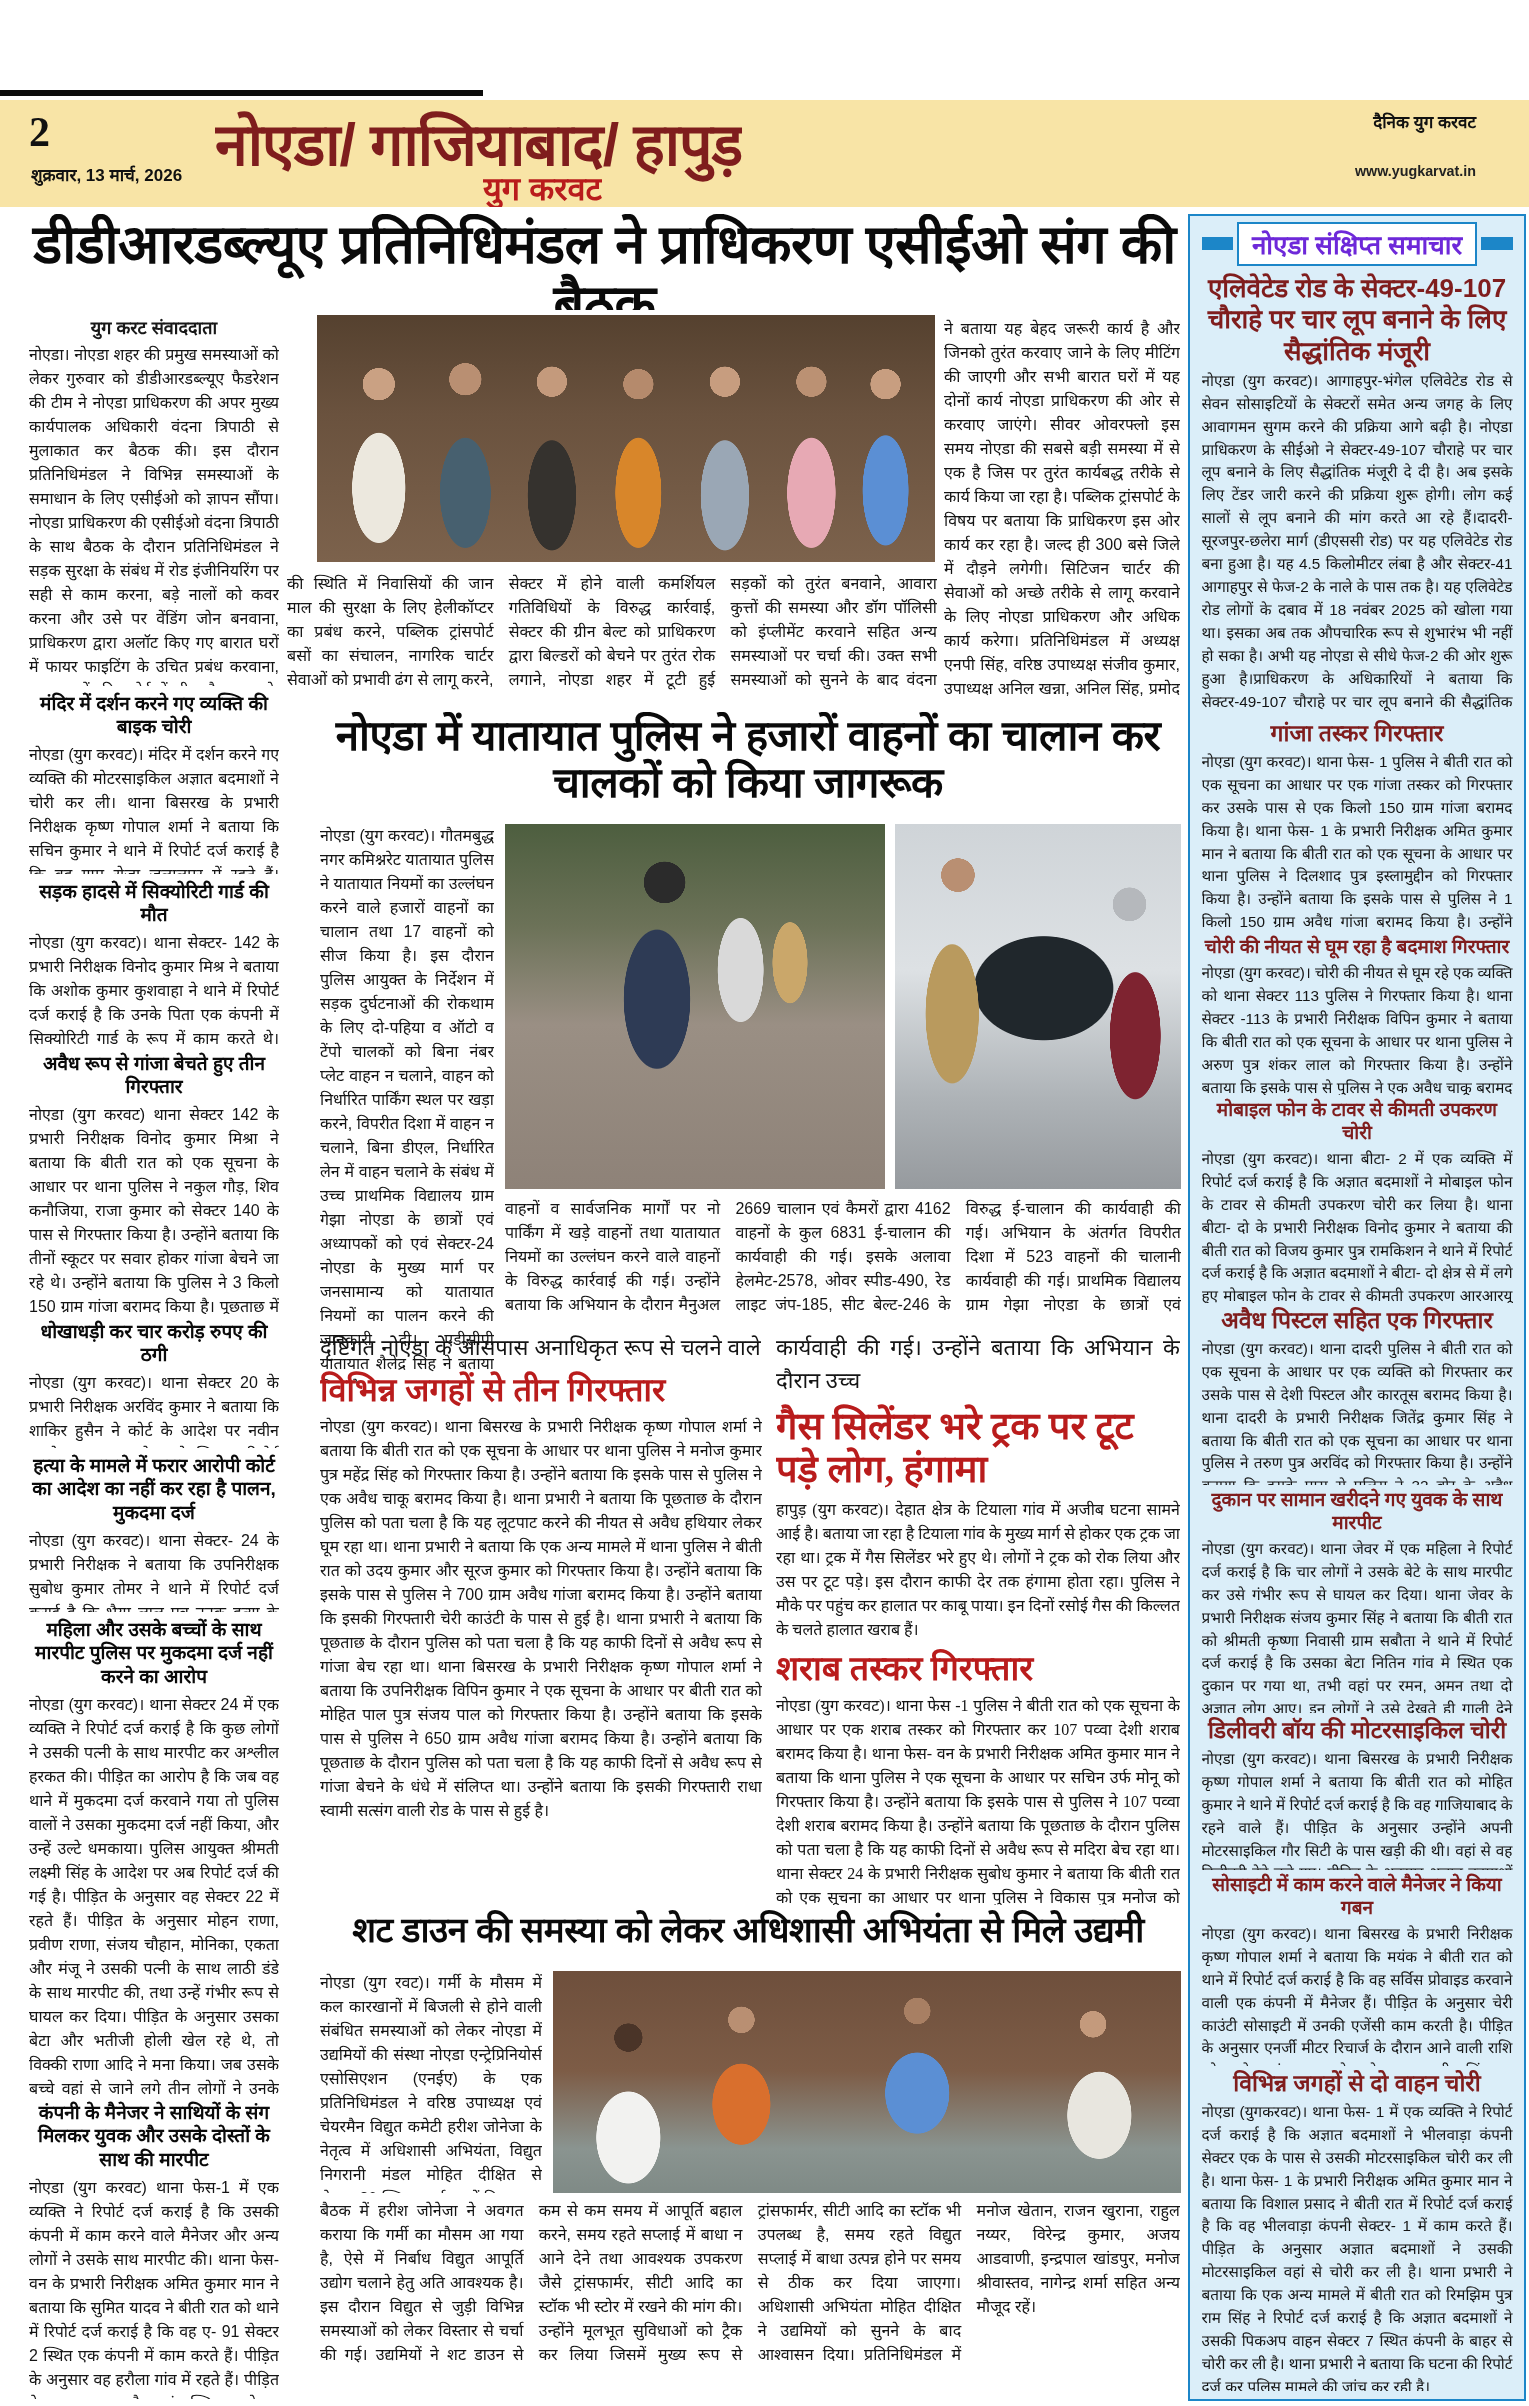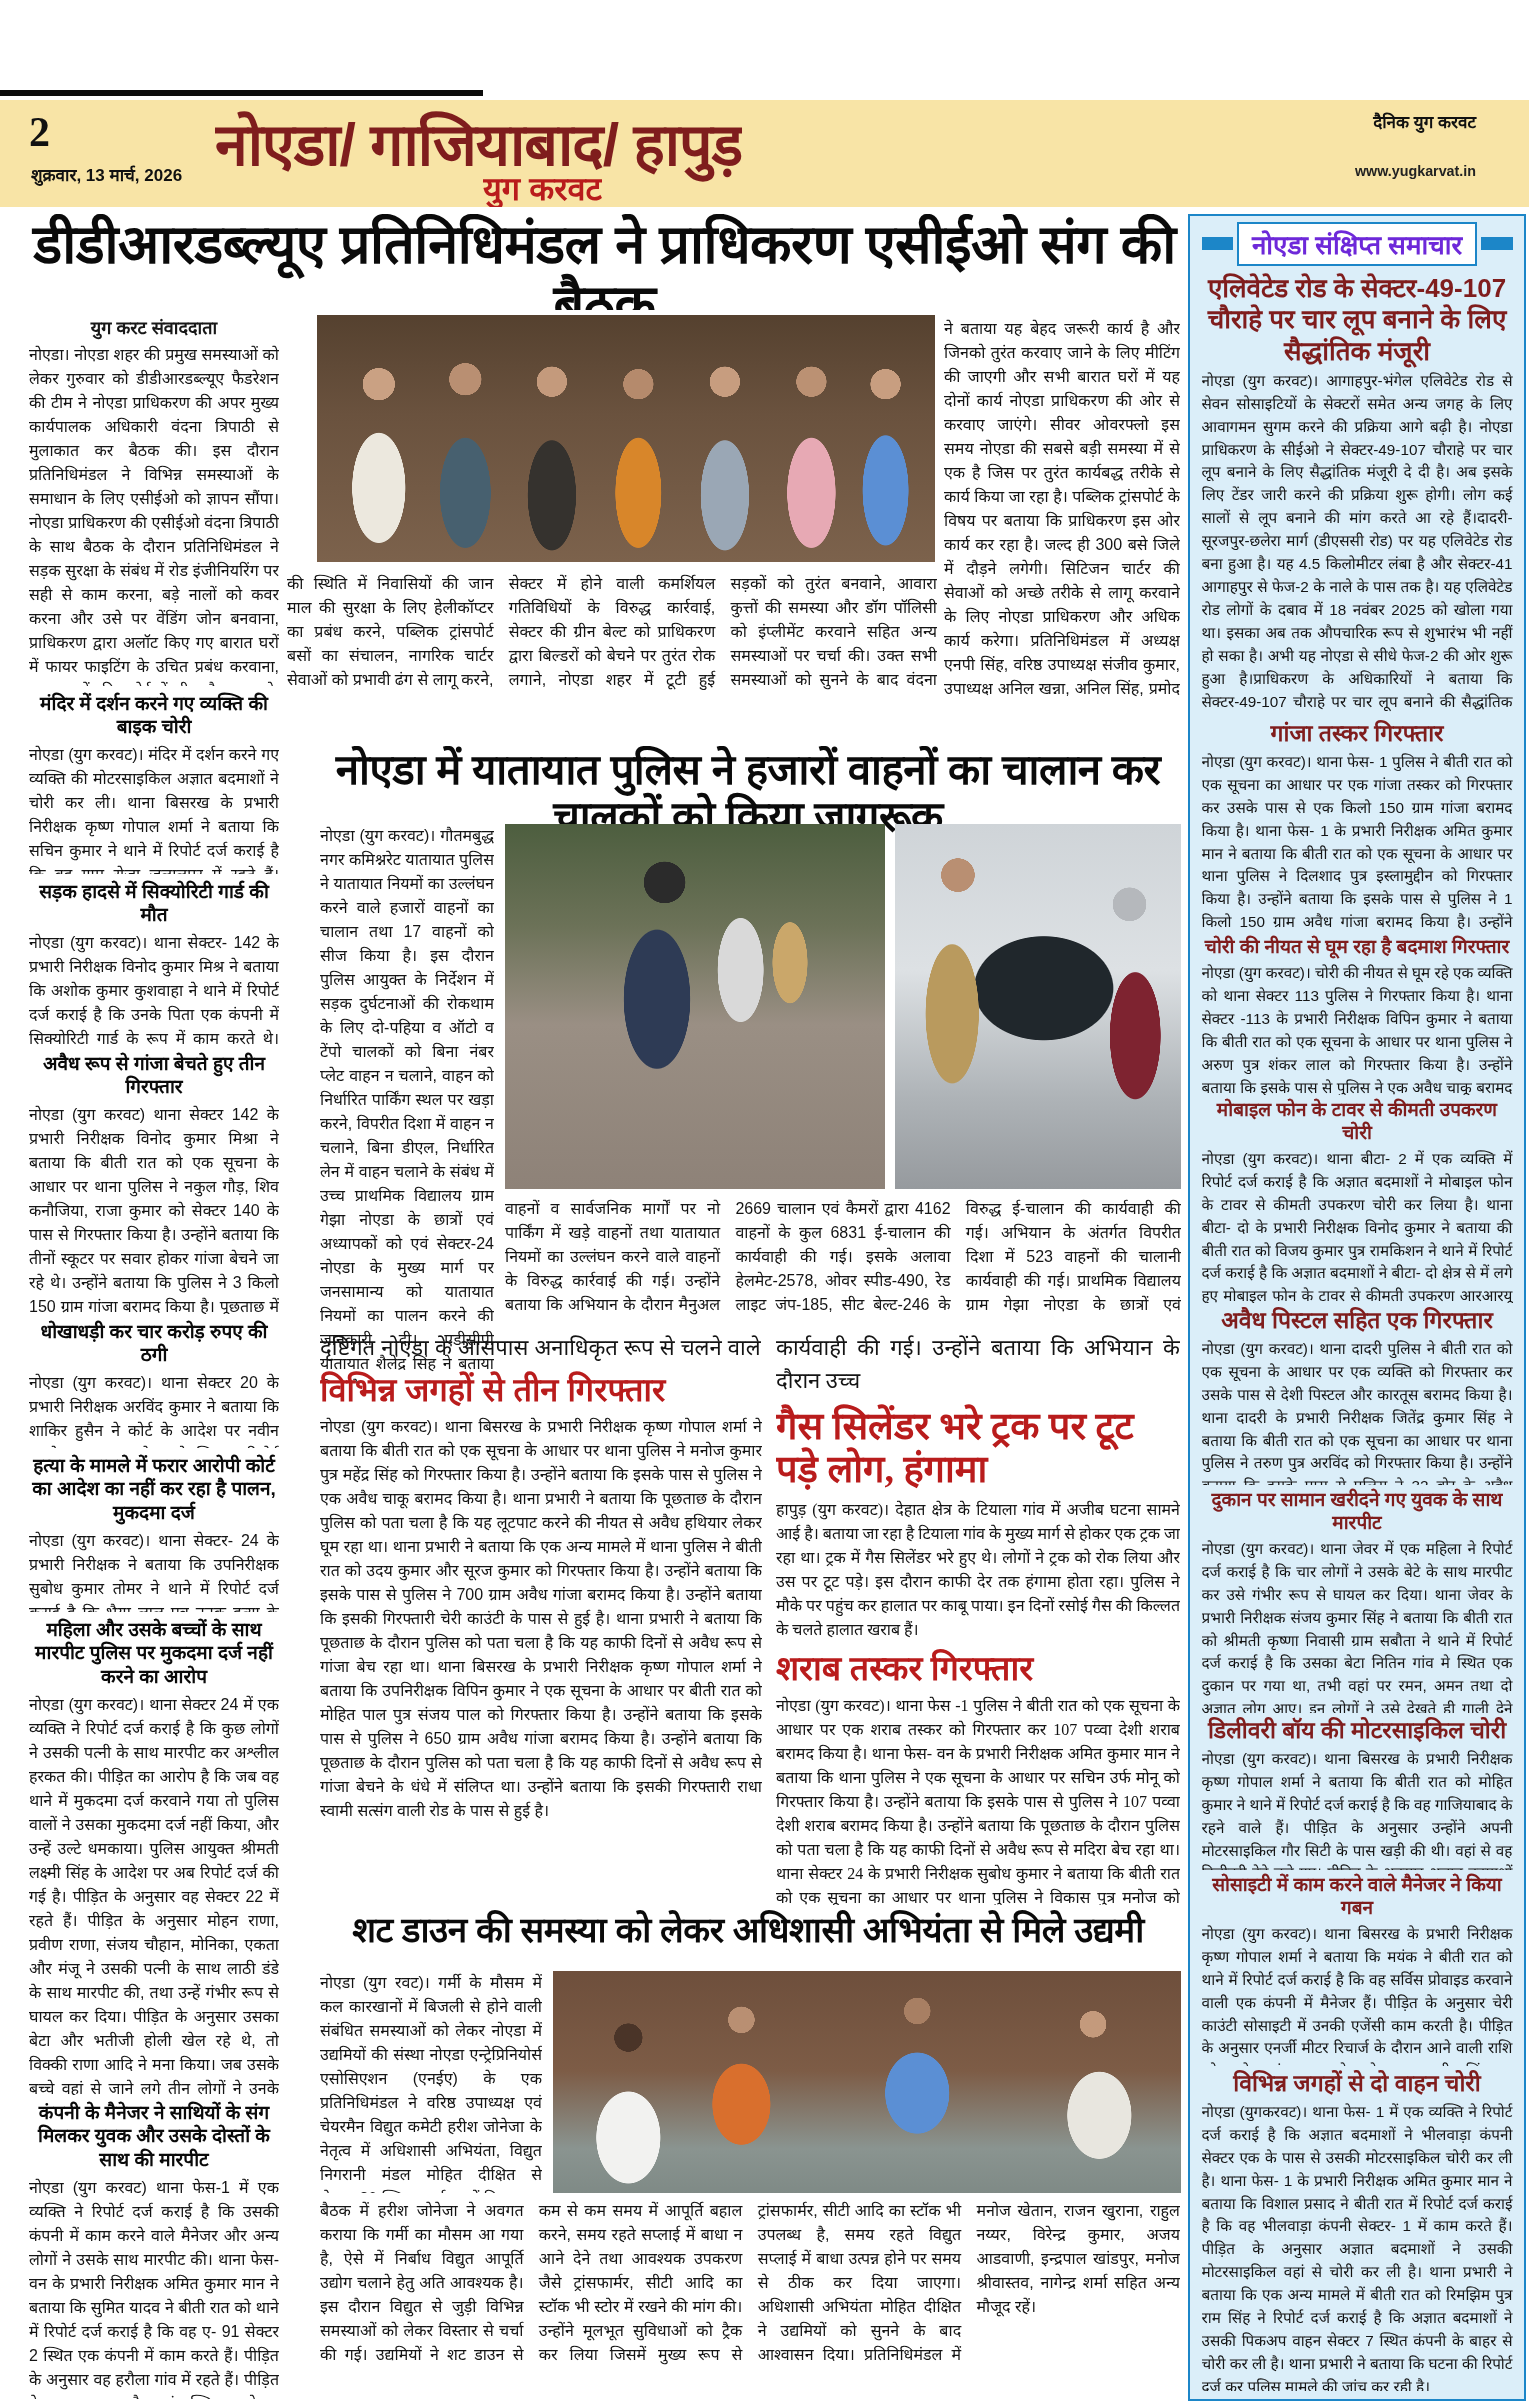--- a/index.html
+++ b/index.html
@@ -11,21 +11,21 @@
   #mast{left:0;top:100px;width:1529px;height:107px;background:#f8e4a6;}
   #page-num{left:29px;top:7.6px;font-size:42px;font-weight:800;color:#111;font-family:"Liberation Serif","DejaVu Serif",serif;}
   #section-title{left:215px;top:1.9px;font-size:59px;font-weight:800;letter-spacing:-1px;color:#7f1d1d;white-space:nowrap;}
   #mast-sub{left:483px;top:65px;font-size:32.5px;font-weight:800;color:#b91c1c;}
   #mast-date{left:31px;top:63px;font-size:17px;font-weight:700;color:#111;}
   #paper-name{right:53px;top:9.6px;font-size:17px;font-weight:700;color:#111;position:absolute;}
   #website{right:53px;top:63px;font-size:14.3px;font-weight:700;color:#222;position:absolute;}
   
   .big-h{font-weight:800;color:#0a0a0a;text-align:center;letter-spacing:-0.5px;line-height:1.12;}
   #main-headline{left:27px;top:214px;width:1155px;height:96px;font-size:54px;}
-  #traffic-headline{left:315px;top:746px;width:866px;height:103px;font-size:42px;}
+  #traffic-headline{left:315px;top:712px;width:866px;height:103px;font-size:42px;}
   #shutdown-headline{left:315px;top:1910px;width:866px;height:55px;font-size:35px;white-space:nowrap;}
   
   .bd{font-size:16px;line-height:1.5;text-align:justify;color:#141414;}
   .byline{font-weight:800;text-align:center;font-size:18px;margin:0 0 3.8px 0;}
   .lc-art h3{font-size:19px;font-weight:800;text-align:center;line-height:1.25;margin:5.7px 0 3.8px 0;color:#0a0a0a;}
   .mid-h{font-weight:800;color:#b91c1c;line-height:1.15;margin:7.6px 0 5.7px 0;}
   .cols3{column-count:3;column-gap:15.3px;}
   .cols4{column-count:4;column-gap:15.3px;}
   
   #sidebar{left:1188px;top:214px;width:338px;height:2187px;background:#dbeef9;border:2.9px solid #1c86c8;box-sizing:border-box;padding:5.7px 11.5px;}

